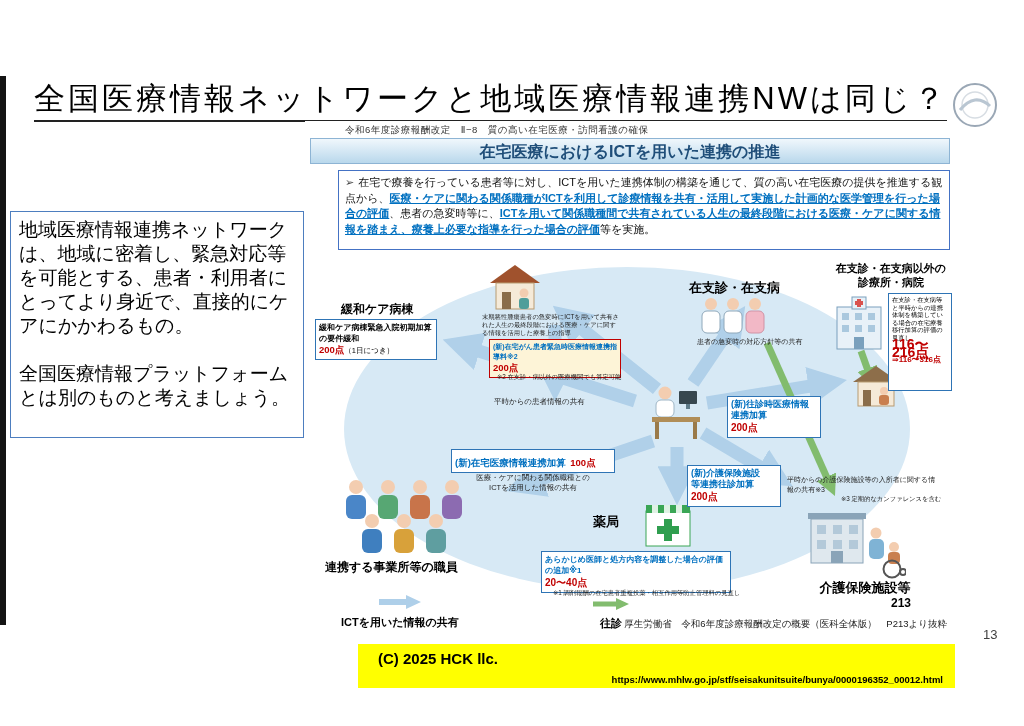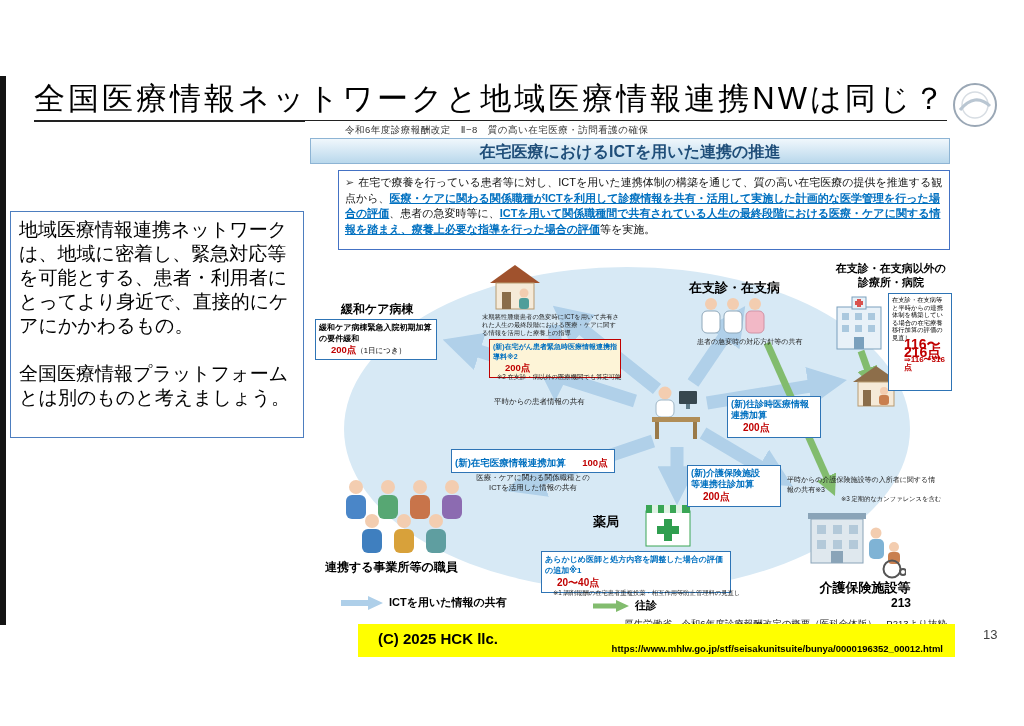--- a/index.html
+++ b/index.html
@@ -30,27 +30,27 @@
 
   .diagram { position:absolute; left:0; top:130px; width:650px; height:365px; }
   .diagram-bg { position:absolute; left:0; top:0; z-index:1; }
   .icon { position:absolute; z-index:2; }
   .dlabel { position:absolute; font-weight:bold; color:#000; z-index:3; }
   .dnote  { position:absolute; color:#222; z-index:3; }
   .dbox   { position:absolute; background:#fff; border:1.4px solid #2e74b5; text-align:left; z-index:3;
             box-sizing:border-box; padding:2px 3px; }
   .btitle { color:#0070c0; font-weight:bold; }
   .btitle-black { color:#000; font-weight:bold; }
-  .points { color:#c00000; font-weight:bold;margin-left:12px; }
+  .points { color:#c00000; font-weight:bold; }
   .pre { white-space:pre-line; }
-  .legend { position:absolute; z-index:3; display:flex; align-items:center; gap:6px; font-weight:bold; font-size:11px; }
+  .legend { position:absolute; z-index:3; display:flex; align-items:center; gap:6px; font-weight:bold; font-size:11px;flex-direction:column; }
 
   .fig-citation { position:absolute; right:8px; top:497px; font-size:9.5px; color:#222; z-index:4; }
 
-  .footer-bar { position:absolute; left:358px; top:624px; width:597px; height:33px; background:#ffff00; z-index:5; }
+  .footer-bar { position:absolute; left:358px; top:644px; width:597px; height:44px; background:#ffff00; z-index:5; }
   .copyright { position:absolute; left:20px; top:6px; font-size:15px; font-weight:bold; color:#000; }
   .url { position:absolute; right:12px; bottom:3px; font-size:9.5px; color:#000;font-weight:bold; }
   .page-num { position:absolute; left:983px; top:627px; font-size:13px; color:#404040; z-index:6; }
 </style>
 </head>
 <body>
 
 <div class="slide">
 
   <div class="left-edge"></div>

